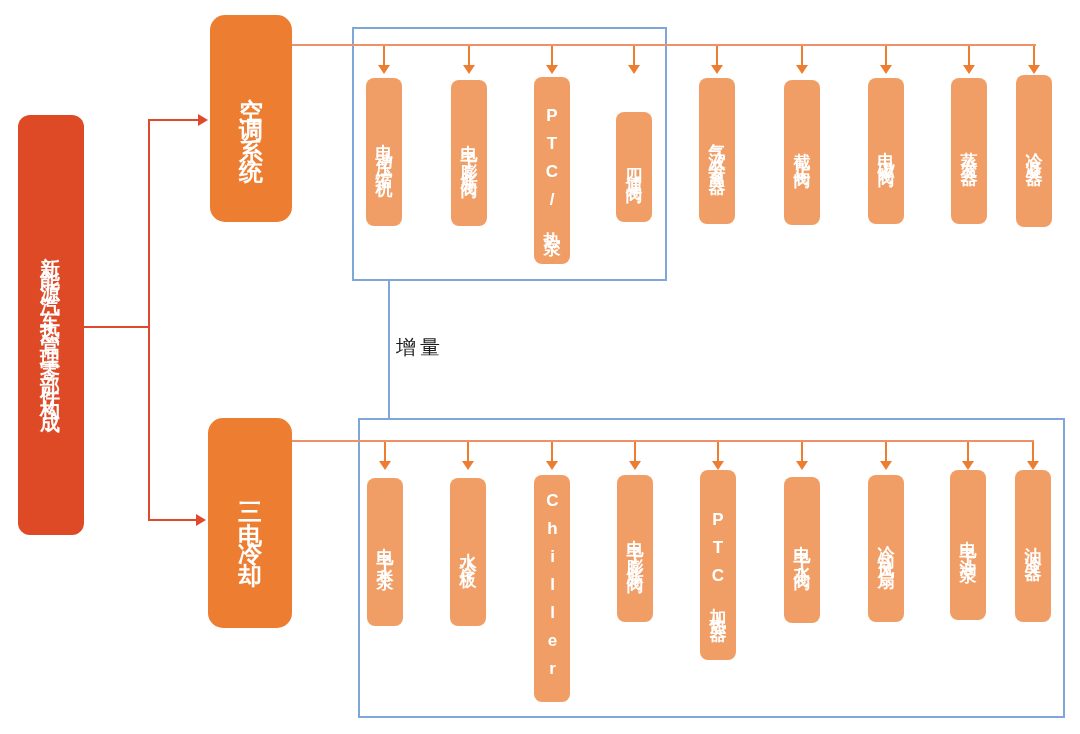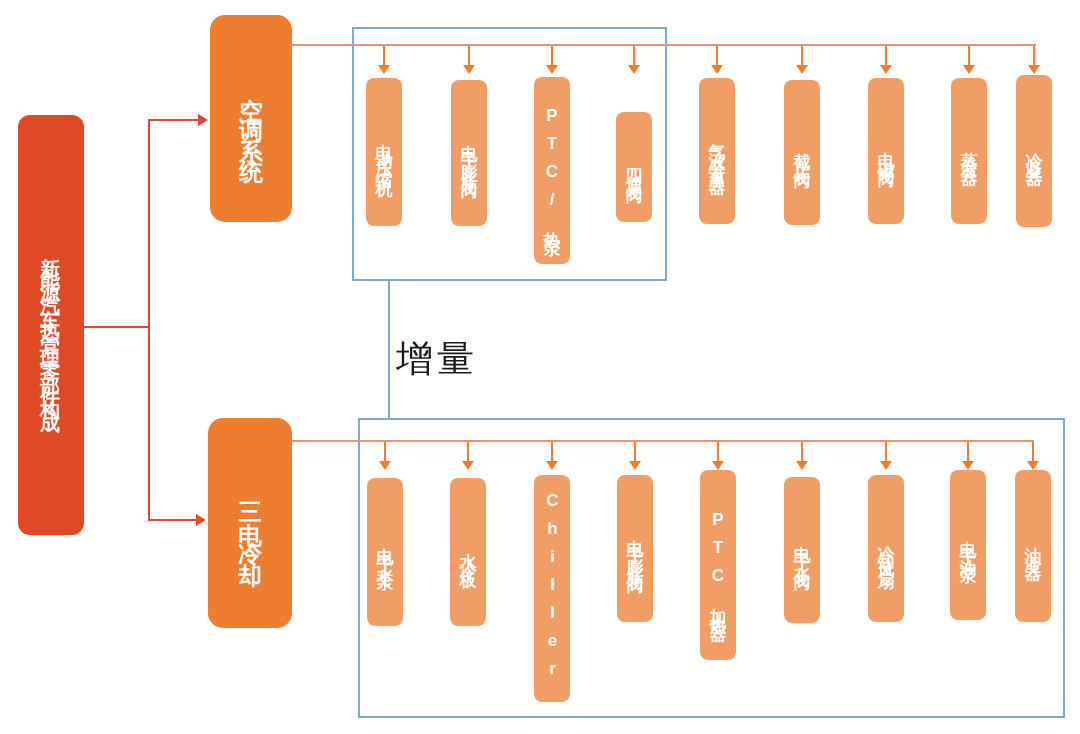--- a/index.html
+++ b/index.html
@@ -82,21 +82,21 @@
   .rarr .head{
     width:0;height:0;
     border-top:6px solid transparent;
     border-bottom:6px solid transparent;
     border-left:10px solid var(--trunk);
   }
 
   .connector-label{
     position:absolute;
     color:var(--label-text);
-    font-size:37px;
+    font-size:20px;
     letter-spacing:4px;
     font-weight:normal;
   }
 </style>
 </head>
 <body>
 
 <div class="canvas">
 
   <div class="node root-node" style="left:18px;top:115px;height:420px;">

